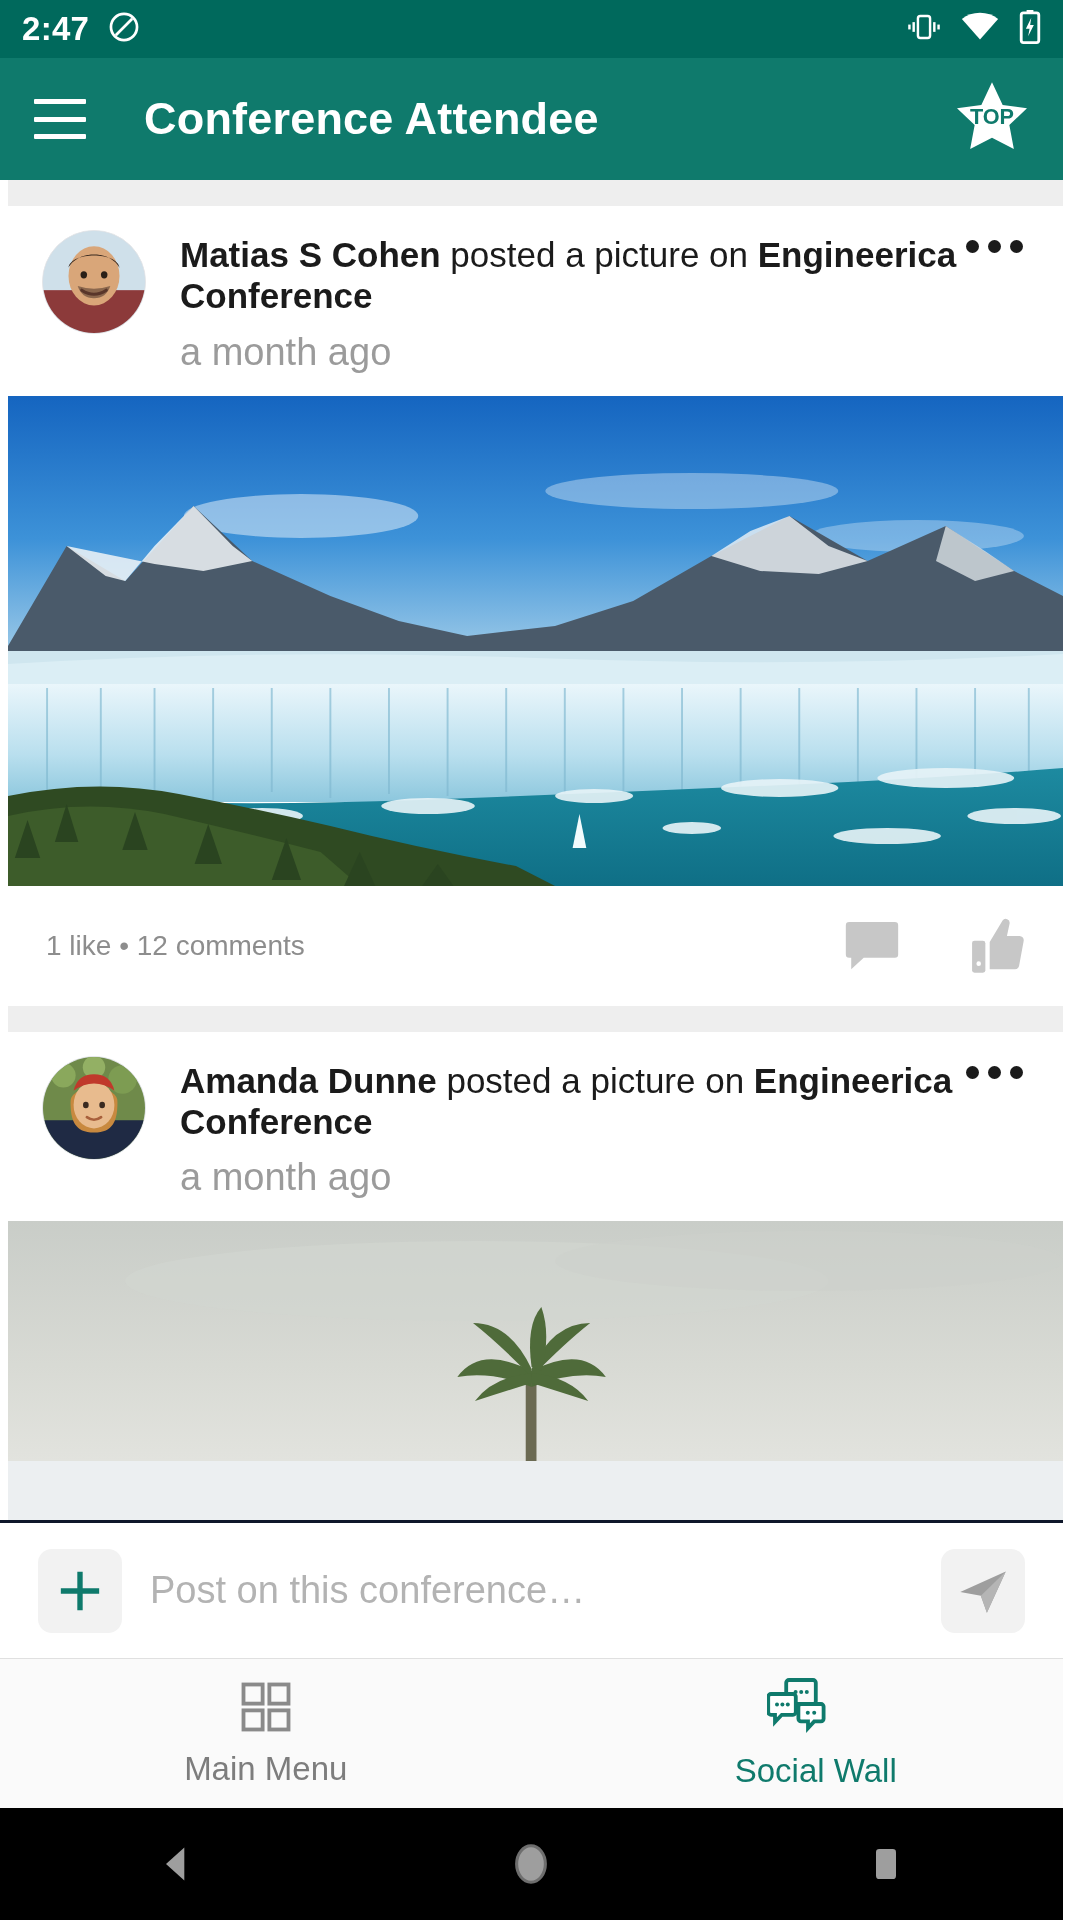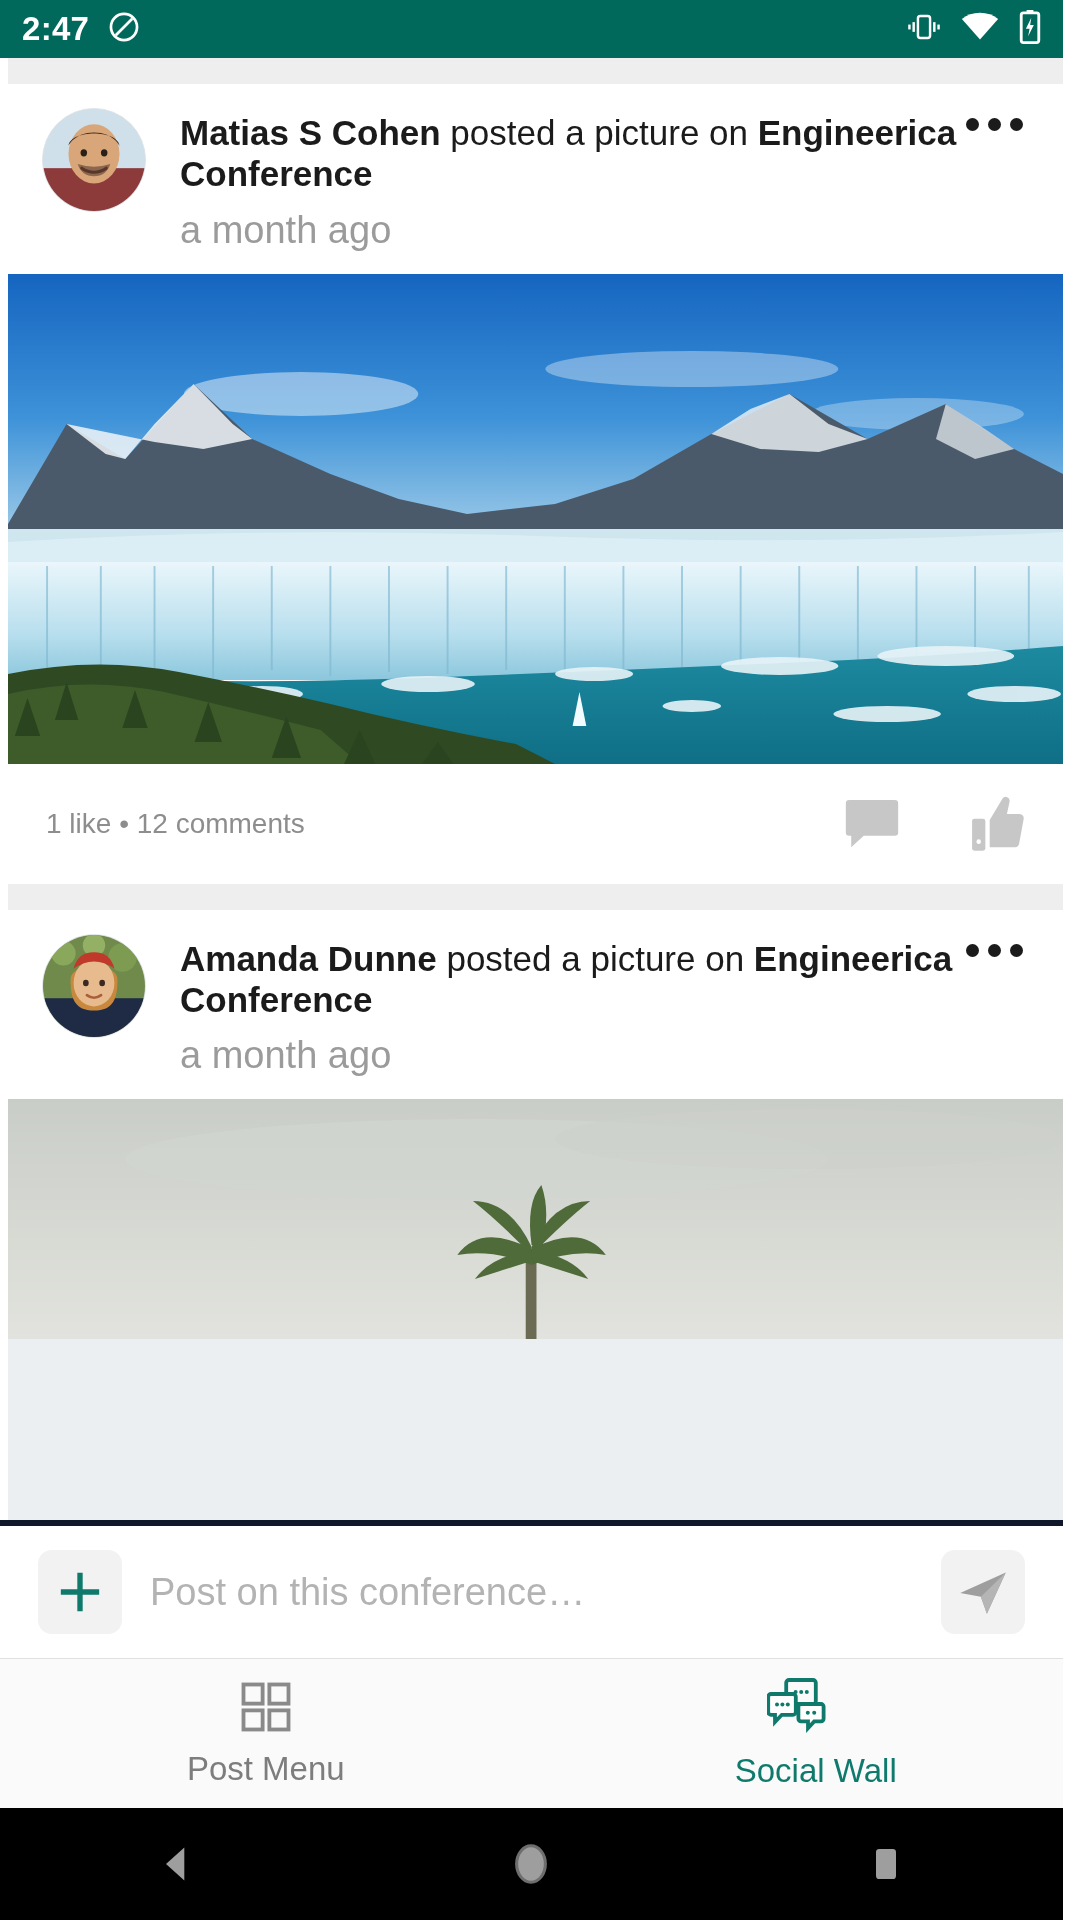--- a/index.html
+++ b/index.html
@@ -59,21 +59,21 @@
   .post-media svg { display:block; width:100%; height:100%; }
 
   .post-stats { display:flex; align-items:center; padding:0 38px; height:120px; }
   .stats-text { font-size:28px; color:#8d8d8d; }
   .stats-actions { margin-left:auto; display:flex; align-items:center; gap:72px; }
   .stats-actions .act { cursor:pointer; display:flex; align-items:center; }
 
   
   .composer {
     flex:0 0 138px; background:#ffffff; display:flex; align-items:center;
-    padding:0 38px; border-top:6px solid #0f172a; position:relative; z-index:3;
+    padding:0 38px; border-top:3px solid #0f172a; position:relative; z-index:3;
   }
   .composer-btn {
     width:84px; height:84px; border-radius:14px; background:#f2f2f2;
     display:flex; align-items:center; justify-content:center; cursor:pointer; flex:0 0 84px;
   }
   .composer-input {
     flex:1 1 auto; border:none; outline:none; background:transparent;
     font-size:38px; color:#2b2b2b; margin:0 28px; font-family:"Liberation Sans", sans-serif;
   }
   .composer-input::placeholder { color:#b3b3b3; }
@@ -125,20 +125,34 @@
       <span>
         <svg width="22" height="34" viewBox="0 0 14 24">
           <rect x="4.6" y="0" width="4.8" height="2.2" fill="#fff"></rect>
           <rect x="0.8" y="2" width="12.4" height="21" rx="1.6" fill="none" stroke="#fff" stroke-width="2"></rect>
           <path d="M7.9 5.5 4.1 13.2h2.6l-1 5.4 4-8.1H7.1Z" fill="#fff"></path>
         </svg>
       </span>
     </div>
   </div>
 
+  <div class="appbar">
+    <div class="hamburger">
+      <span></span>
+        <span></span>
+        <span></span>
+    </div>
+    <div class="appbar-title">Conference Attendee</div>
+    <div class="top-badge">
+      <svg width="74" height="80" viewBox="0 0 44 48">
+        <path d="M22 2 28.4 15.6 43 17.6 32.4 27.6 35.1 42 22 35.2 8.9 42 11.6 27.6 1 17.6 15.6 15.6Z" fill="#ffffff"></path>
+        <text x="22" y="27" font-family="Liberation Sans, sans-serif" font-size="13" font-weight="700" fill="#0f7a6c" text-anchor="middle">TOP</text>
+      </svg>
+    </div>
+  </div>
 
   <div class="feed">
 
     <div class="gap"></div>
 
     <div class="card">
       <div class="post-head">
         <div class="avatar">
           <svg viewBox="0 0 100 100">
             <rect width="100" height="100" fill="#cfe0ea"></rect>
@@ -343,21 +357,21 @@
   <div class="tabbar">
     <div class="tab">
       <span>
         <svg width="54" height="54" viewBox="0 0 24 24">
           <rect x="2" y="2" width="8.5" height="8.5" fill="none" stroke="#8a8a8a" stroke-width="1.7"></rect>
           <rect x="13.5" y="2" width="8.5" height="8.5" fill="none" stroke="#8a8a8a" stroke-width="1.7"></rect>
           <rect x="2" y="13.5" width="8.5" height="8.5" fill="none" stroke="#8a8a8a" stroke-width="1.7"></rect>
           <rect x="13.5" y="13.5" width="8.5" height="8.5" fill="none" stroke="#8a8a8a" stroke-width="1.7"></rect>
         </svg>
       </span>
-      <span class="tab-label inactive">Post Menu</span>
+      <span class="tab-label inactive">Main Menu</span>
     </div>
     <div class="tab">
       <span>
         <svg width="60" height="58" viewBox="0 0 30 29">
           <path d="M11 1h12a1.4 1.4 0 0 1 1.4 1.4v9.2A1.4 1.4 0 0 1 23 13h-12a1.4 1.4 0 0 1-1.4-1.4V2.4A1.4 1.4 0 0 1 11 1Z" fill="none" stroke="#0f7a6c" stroke-width="1.9"></path>
           <g fill="#0f7a6c">
               <circle cx="14.3" cy="7" r="1"></circle>
               <circle cx="17.1" cy="7" r="1"></circle>
               <circle cx="19.9" cy="7" r="1"></circle>
             </g>

